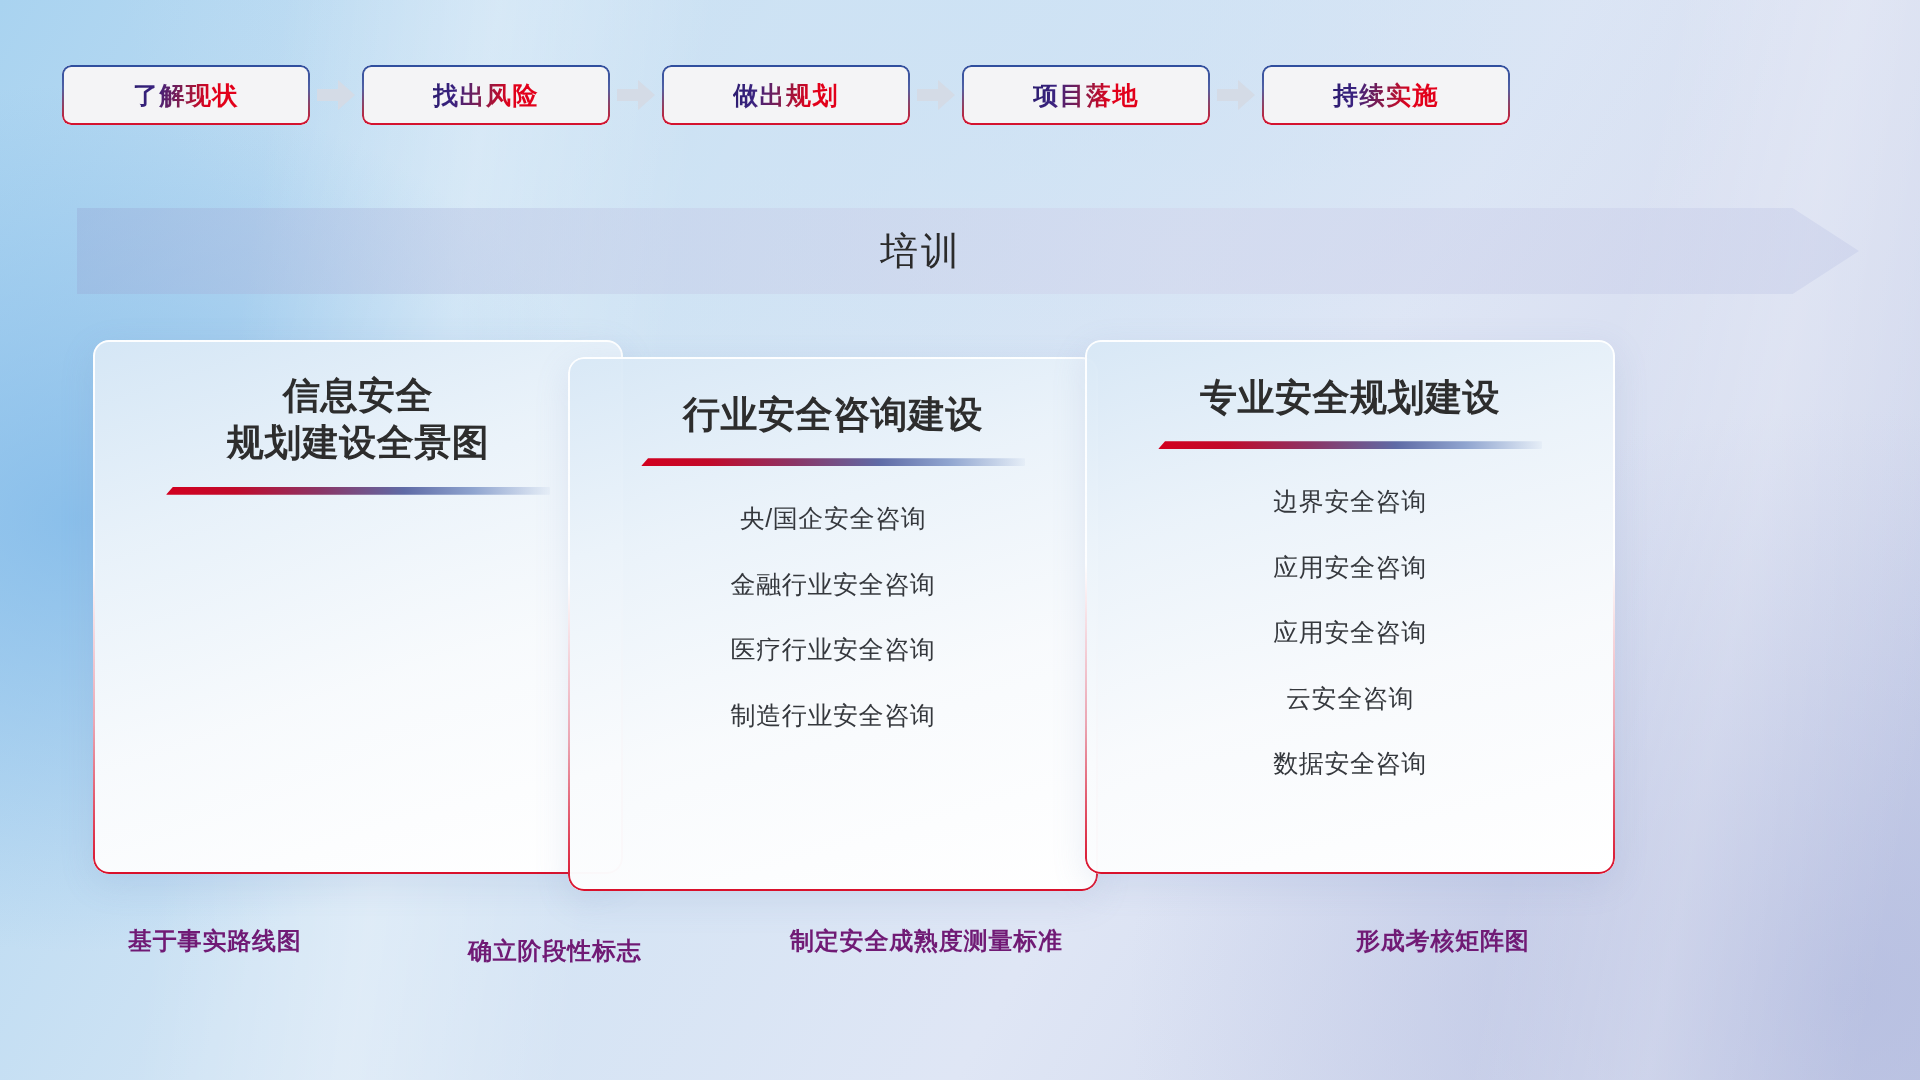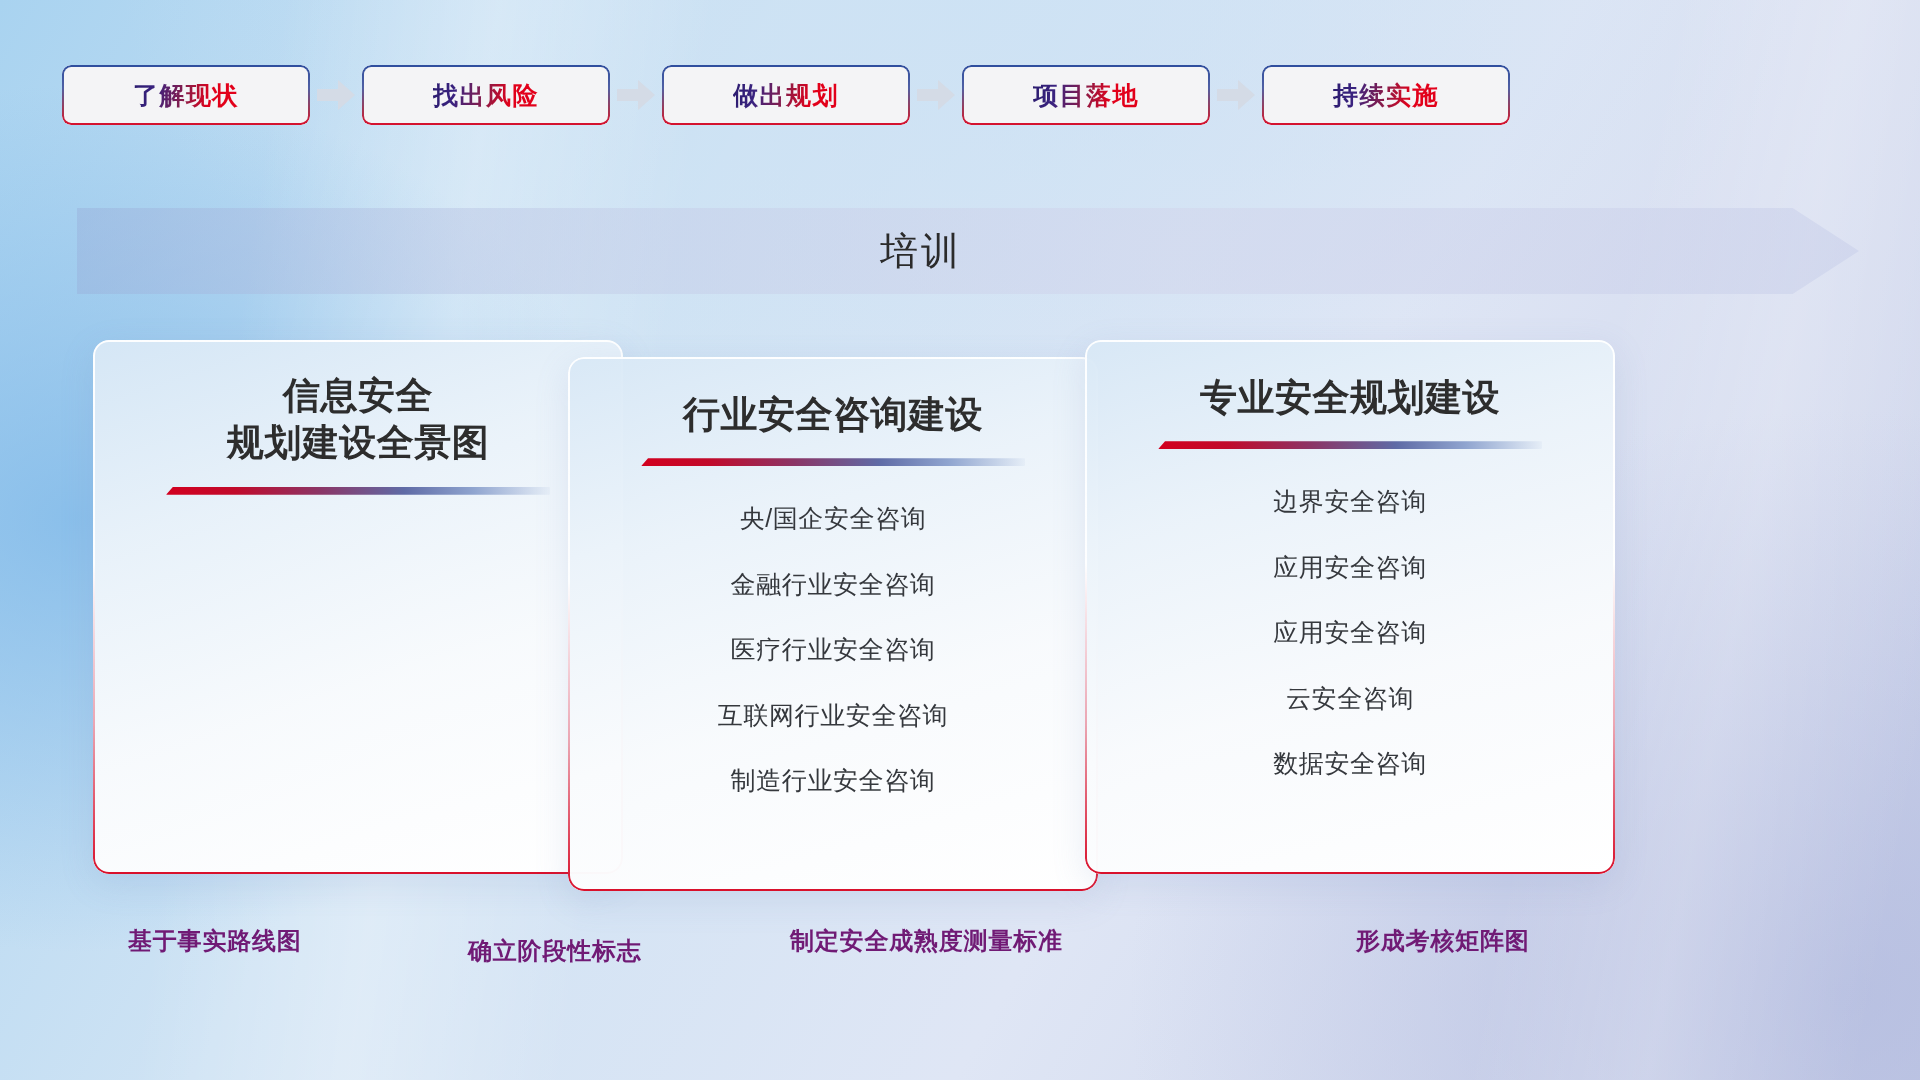--- a/index.html
+++ b/index.html
@@ -232,21 +232,20 @@
   <div class="card" id="card-2">
     <div class="card-inner">
       <div class="card-title">
         <div>行业安全咨询建设</div>
       </div>
       <div class="card-rule"></div>
       <div class="card-list">
         <div class="card-list-item">央/国企安全咨询</div>
         <div class="card-list-item">金融行业安全咨询</div>
         <div class="card-list-item">医疗行业安全咨询</div>
-        <div class="card-list-item">互联网行业安全咨询</div>
         <div class="card-list-item">制造行业安全咨询</div>
       </div>
     </div>
   </div>
 
   <div class="card" id="card-3">
     <div class="card-inner">
       <div class="card-title">
         <div>专业安全规划建设</div>
       </div>

